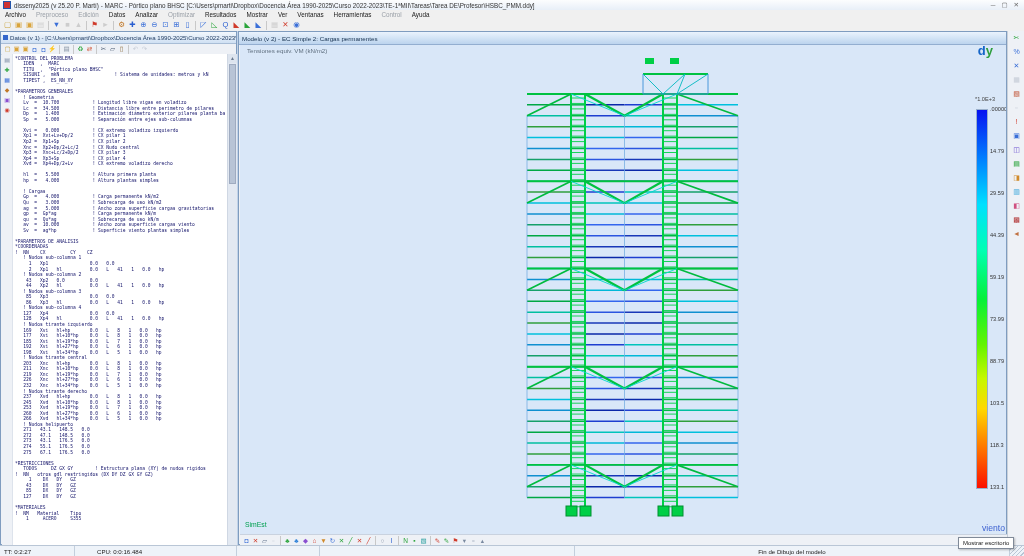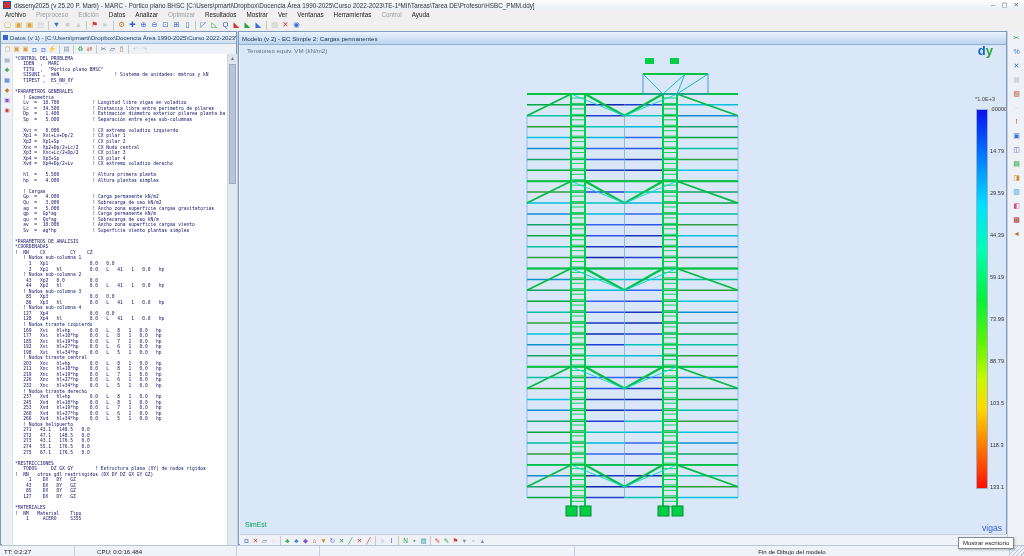--- a/index.html
+++ b/index.html
@@ -744,21 +744,21 @@
         <span class="scale-label" style="top: 145px;">29.59</span>
         <span class="scale-label" style="top: 187px;">44.39</span>
         <span class="scale-label" style="top: 229px;">59.19</span>
         <span class="scale-label" style="top: 271px;">73.99</span>
         <span class="scale-label" style="top: 313px;">88.79</span>
         <span class="scale-label" style="top: 355px;">103.5</span>
         <span class="scale-label" style="top: 397px;">118.3</span>
         <span class="scale-label" style="top: 439px;">133.1</span>
       </div>
     <div id="simest">SimEst</div>
-    <div id="pmarti">vigas</div>
+    <div id="pmarti">viento</div>
   </div>
   <div id="modelo-toolbar">
       <span class="sicon" style="color: rgb(58, 111, 216);">◘</span>
       <span class="sicon" style="color: rgb(208, 58, 42);">✕</span>
       <span class="sicon" style="color: rgb(106, 122, 144);">▱</span>
       <span class="sicon disabled" style="color: rgb(154, 164, 176);">▫</span>
       <span class="tsep"></span>
       <span class="sicon" style="color: rgb(42, 164, 58);">♣</span>
       <span class="sicon" style="color: rgb(42, 127, 216);">♣</span>
       <span class="sicon" style="color: rgb(138, 79, 208);">◆</span>

